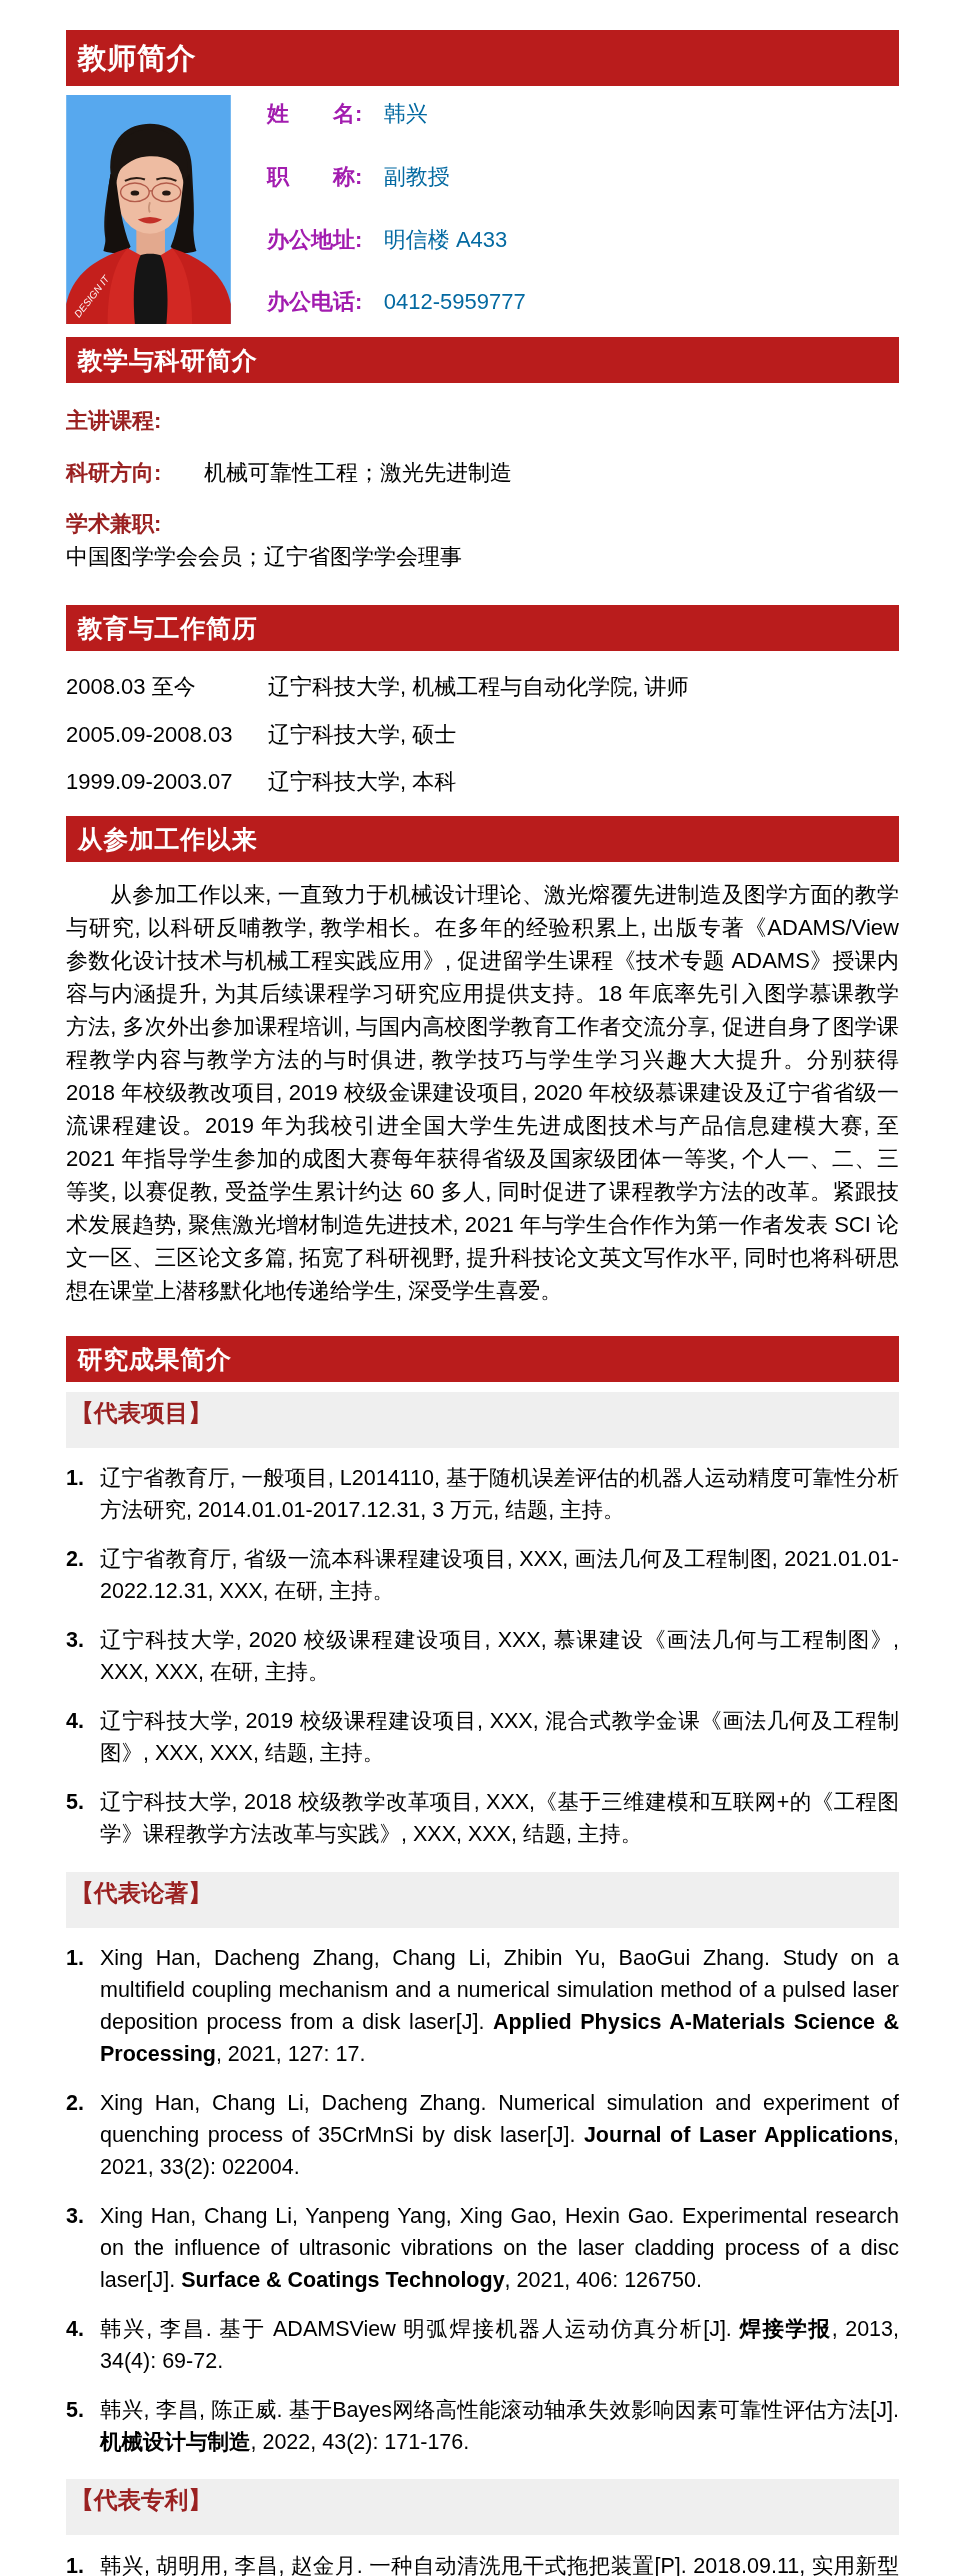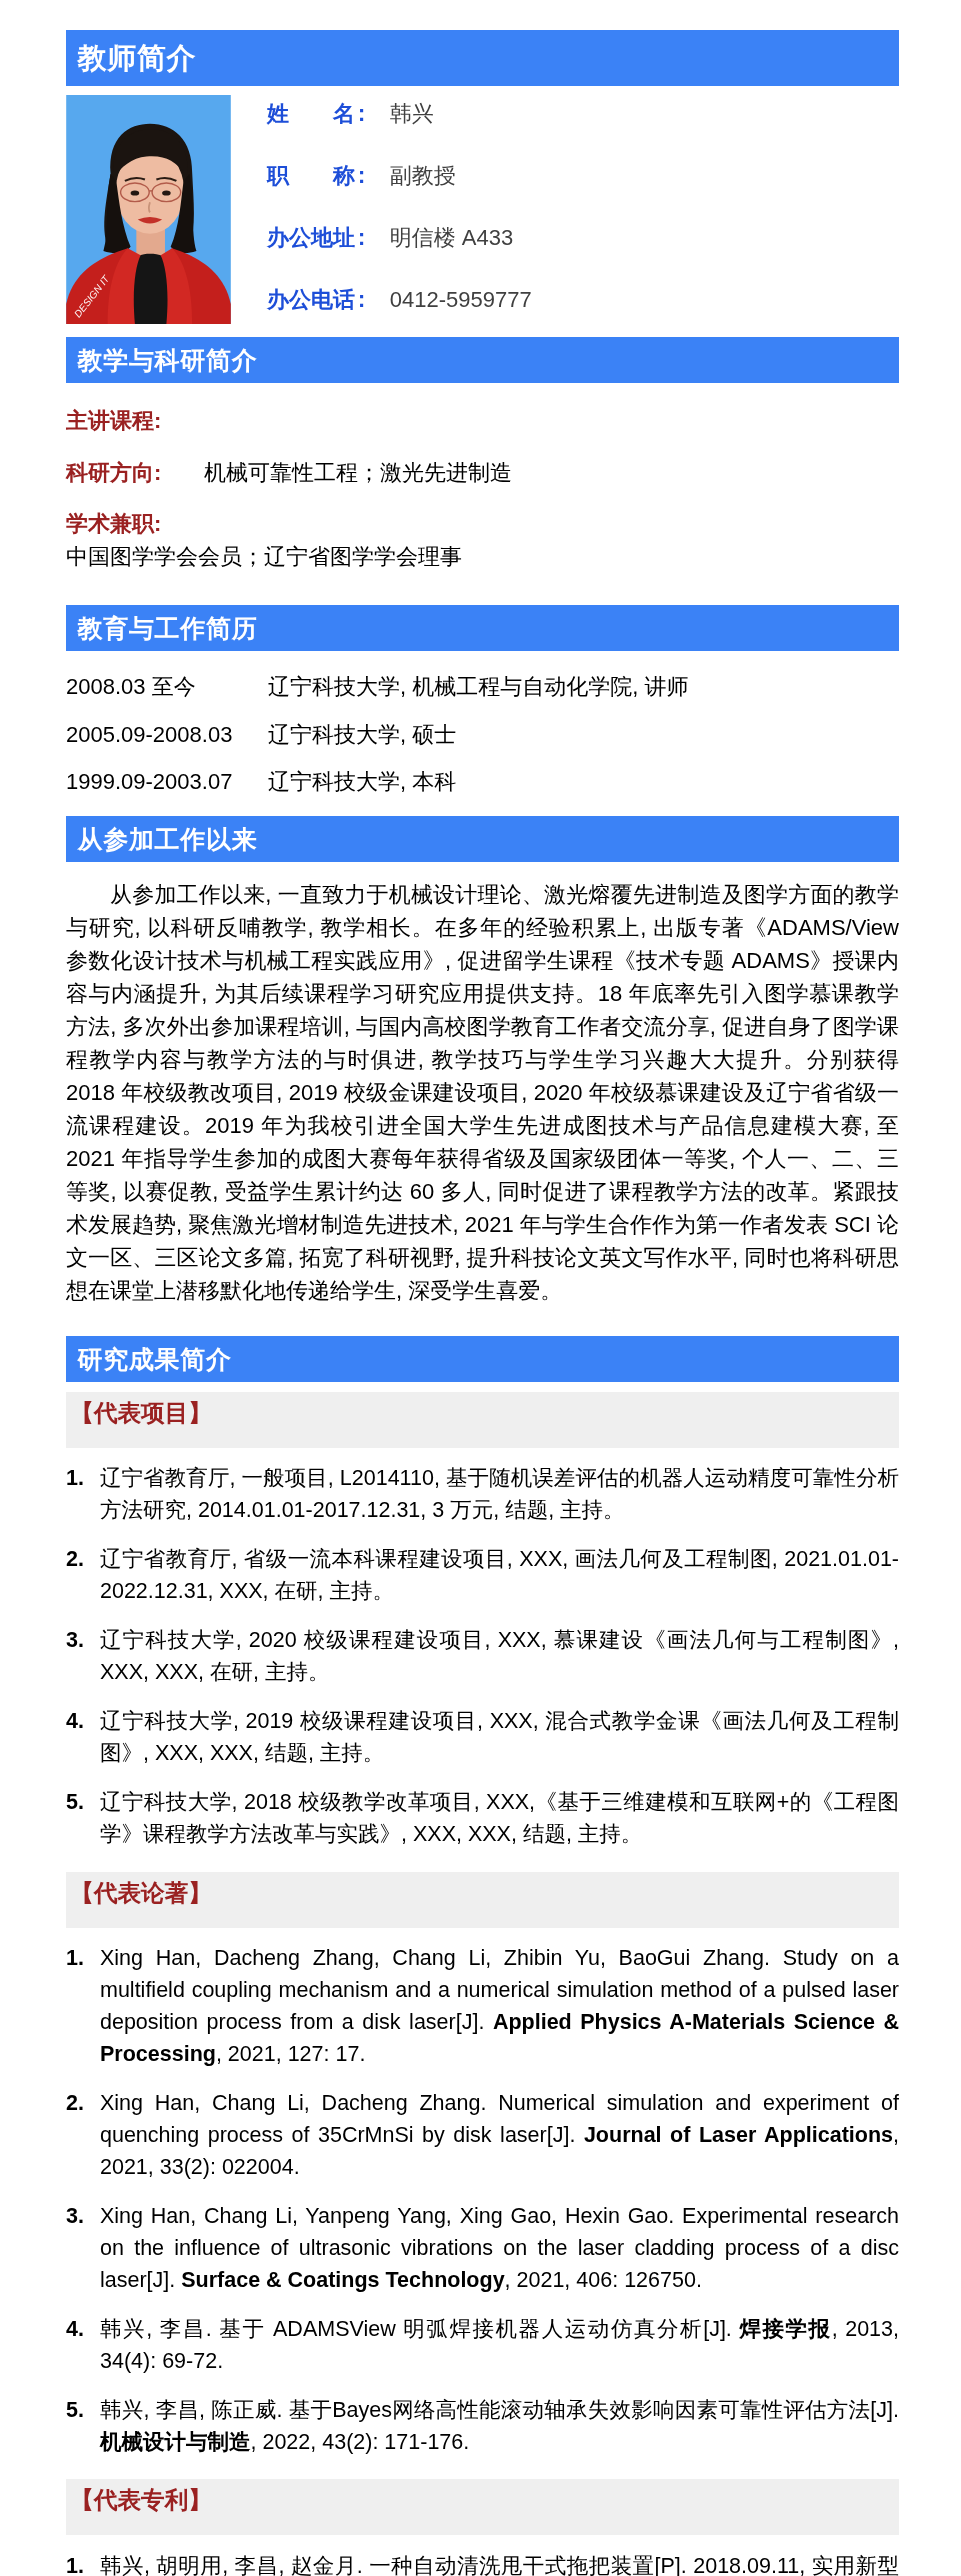--- a/index.html
+++ b/index.html
@@ -6,42 +6,42 @@
   body{
     width:961px;
     font-family:"Liberation Sans","DejaVu Sans",sans-serif;
     color:#000;
     -webkit-font-smoothing:antialiased;
   }
   .page{padding:30px 62px 33px 66px;}
 
   
   .band{
-    background:#3b82f6;
+    background:#b91c1c;
     color:#fff;
     font-weight:bold;
     padding-left:11.5px;
     letter-spacing:0.7px;
   }
   .band.h1{font-size:29px;height:56px;line-height:56px;margin-bottom:8.6px;}
   .band.h2{font-size:25px;height:46px;line-height:46px;}
 
   
   .profile-block{display:flex;margin:0 0 13px 0;}
   .photo-wrap{width:165px;height:229px;flex:none;}
   .photo-wrap svg{display:block;}
   .profile-info{
     flex:1;
     margin-left:36px;
     display:flex;flex-direction:column;justify-content:space-between;
     padding:4.3px 0 7.2px 0;
   }
   .info-row{font-size:22px;line-height:29px;white-space:nowrap;}
-  .info-label{color:#1d4ed8;font-weight:bold;margin-right:21.5px;font-family:Liberation Mono, monospace;}
-  .info-value{color:#404040;text-align:center;}
+  .info-label{color:#a21caf;font-weight:bold;margin-right:21.5px;}
+  .info-value{color:#0369a1;text-align:center;}
 
   
   .kv-block{padding:21.5px 0 20px 0;}
   .kv-row{display:flex;margin-bottom:18.6px;font-size:22px;line-height:33px;}
   .kv-row:last-child{margin-bottom:12px;flex-direction:column;}
   .kv-label{color:#9A2121;font-weight:bold;width:138px;flex:none;white-space:nowrap;}
   .kv-value{flex:1;text-align:justify;}
 
   
   .edu-block{padding:20px 0 18.6px 0;}

